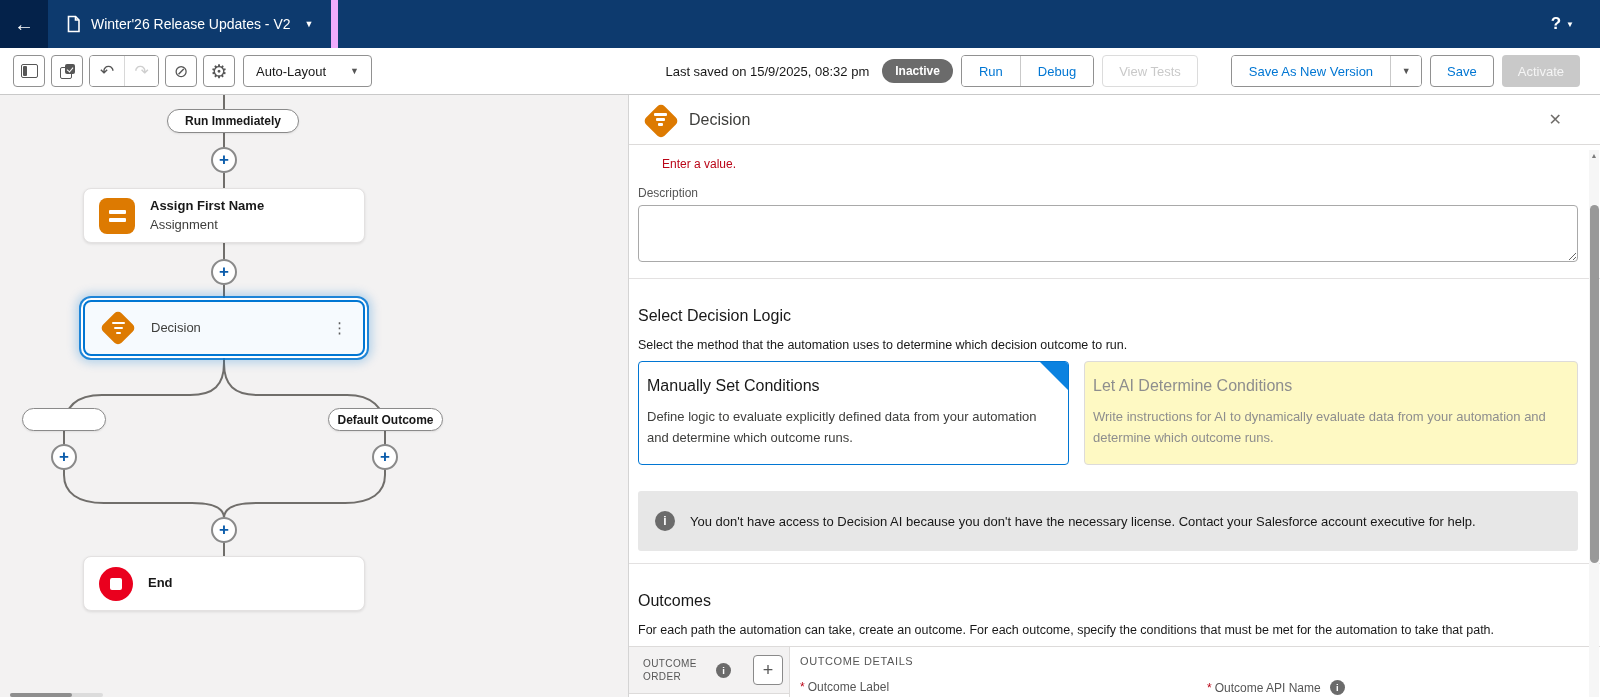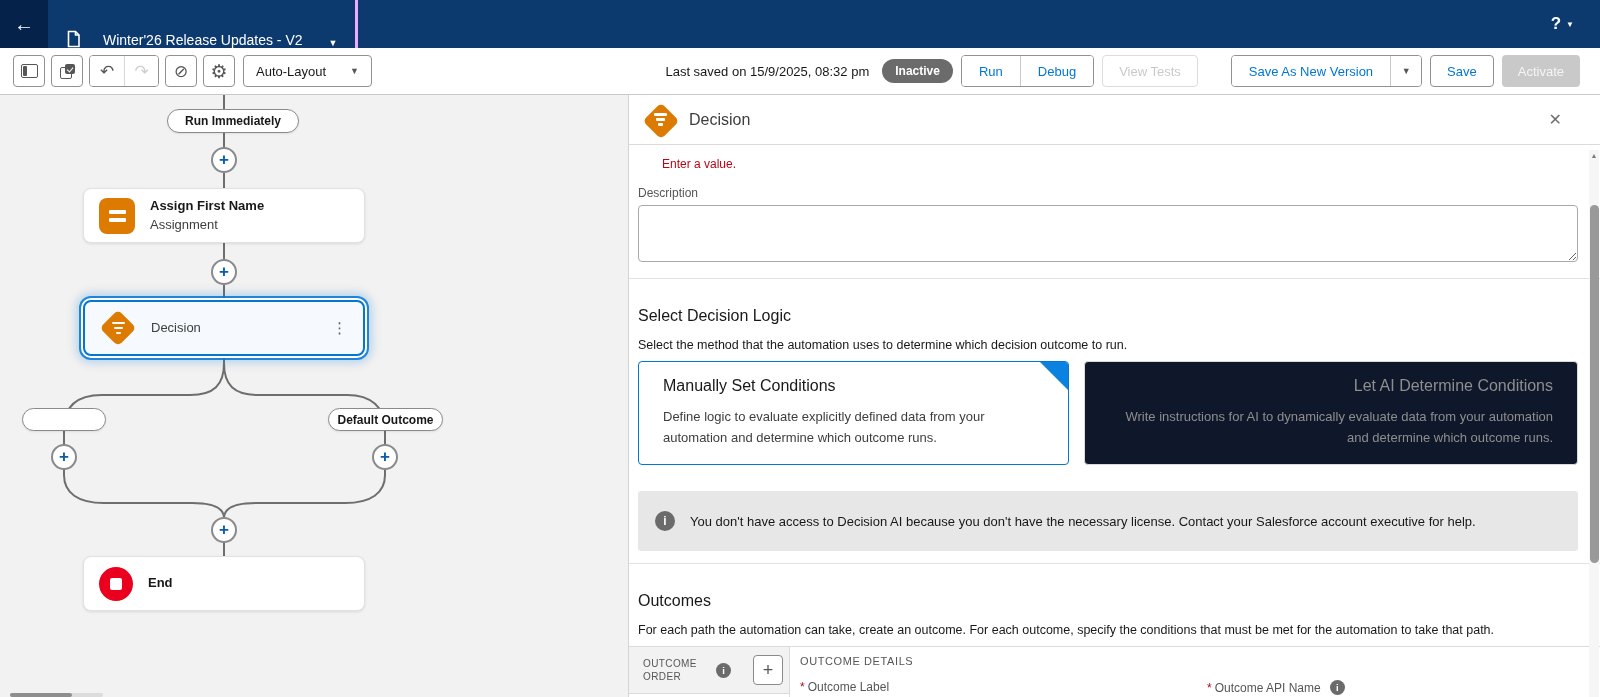--- a/index.html
+++ b/index.html
@@ -3,21 +3,21 @@
 <meta charset="utf-8">
 <style>
   * { margin:0; padding:0; box-sizing:border-box; font-family:"Liberation Sans", sans-serif; }
   html,body { background:#fff; }
   #app { position:relative; width:1600px; height:697px; overflow:hidden; background:#fff; }
 
   
   .nav { position:absolute; left:0; top:0; width:1600px; height:48px; background:#0d3a6e; display:flex; align-items:stretch; }
   .nav-back { width:48px; background:#04224a; border:none; color:#fff; font-size:20px; cursor:pointer; display:flex; align-items:center; justify-content:center; }
   .nav-app { display:flex; align-items:center; gap:11px; padding:0 22px 0 20px; border-right:1px solid #0a2c55; color:#fff; font-size:14px; }
-  .nav-doc { display:flex; align-items:flex-end; gap:22px; padding:0 18px; border-right:3px solid #f0abfc; color:#fff; font-size:14px; cursor:pointer; }
+  .nav-doc { display:flex; align-items:center; gap:10px; padding:0 18px; border-right:7px solid #f0abfc; color:#fff; font-size:14px; cursor:pointer; }
   .nav-doc .caret { font-size:9px; color:#fff; margin-left:4px; }
   .nav-help { margin-left:auto; display:flex; align-items:center; gap:5px; padding-right:26px; color:#fff; font-size:17px; font-weight:bold; cursor:pointer; }
   .nav-help .caret { font-size:8px; }
 
   
   .toolbar { position:absolute; left:0; top:48px; width:1600px; height:47px; background:#fff; border-bottom:1px solid #c9c9c9; display:flex; align-items:center; padding:0 20px 0 13px; }
   .tb-btn { height:32px; min-width:32px; background:#fff; border:1px solid #919191; border-radius:4px; display:flex; align-items:center; justify-content:center; cursor:pointer; color:#565656; }
   .tb-btn + .tb-btn, .tb-group + .tb-btn, .tb-btn + .tb-group { margin-left:6px; }
   .tb-group { display:flex; height:32px; border:1px solid #919191; border-radius:4px; overflow:hidden; background:#fff; }
   .tb-group .seg { width:34px; display:flex; align-items:center; justify-content:center; border:none; background:#fff; font-size:17px; color:#565656; cursor:pointer; }
@@ -74,24 +74,24 @@
   .p-title { font-size:16px; color:#3e3e3c; }
   .p-close { margin-left:auto; margin-right:24px; background:none; border:none; font-size:16px; color:#706e6b; cursor:pointer; }
   .p-body { padding:6px 22px 0 9px; }
   .err { margin-top:6px; font-size:12px; color:#ba0517;margin-left:24px; }
   .lbl { margin-top:15px; font-size:12px; color:#565656; }
   .p-textarea { margin-top:5px; width:100%; height:57px; border:1px solid #a9a9a9; border-radius:4px; resize:both; font-size:13px; padding:6px 8px; color:#181818; }
   .divider { margin:12px -22px 0 -9px; border-top:1px solid #e3e1e1; }
   .h2 { margin-top:28px; font-size:16px; font-weight:400; color:#181818; }
   .sub { margin-top:13px; font-size:12.5px; color:#181818; }
   .cards { margin-top:9px; display:flex; gap:15px; }
-  .logic-card { position:relative; border-radius:4px; padding:15px 24px; height:104px; overflow:hidden; }
+  .logic-card { position:relative; border-radius:4px; padding:15px 8px; height:104px; overflow:hidden; }
   .logic-card.manual { flex:0 0 431px; background:#fff; border:1px solid #0176d3; cursor:pointer; }
   .logic-card.manual::after { content:""; position:absolute; top:0; right:0; width:0; height:0; border-top:28px solid #0b82e0; border-left:28px solid transparent; }
-  .logic-card.ai { flex:1; background:#0f172a; border:1px solid #dddbda;text-align:right; }
+  .logic-card.ai { flex:1; background:#fef9c3; border:1px solid #dddbda; }
   .lc-title { font-size:16px; color:#181818; }
   .lc-body { margin-top:12px; font-size:13px; color:#3e3e3c; line-height:1.6; max-width:470px; }
   .logic-card.ai .lc-title, .logic-card.ai .lc-body { color:#8e8e8e; }
   .notice { margin-top:26px; background:#e7e7e7; border-radius:3px; height:60px; display:flex; align-items:center; gap:15px; padding:0 17px; }
   .info-i { width:20px; height:20px; border-radius:50%; background:#6b6b6b; color:#fff; font-size:12px; font-weight:bold; display:flex; align-items:center; justify-content:center; flex:0 0 auto; font-style:normal; }
   .info-i.small { width:15px; height:15px; font-size:9.5px; }
   .notice .txt { font-size:13px; color:#181818; }
   .outcome-table { margin:9px -22px 0 -9px; border-top:1px solid #dddbda; display:flex; height:88px; }
   .oo-col { width:161px; border-right:1px solid #dddbda; display:flex; flex-direction:column; }
   .oo-head { background:#f3f2f2; border-bottom:1px solid #dddbda; display:flex; align-items:center; gap:7px; padding:5px 6px 5px 14px; height:47px; }

